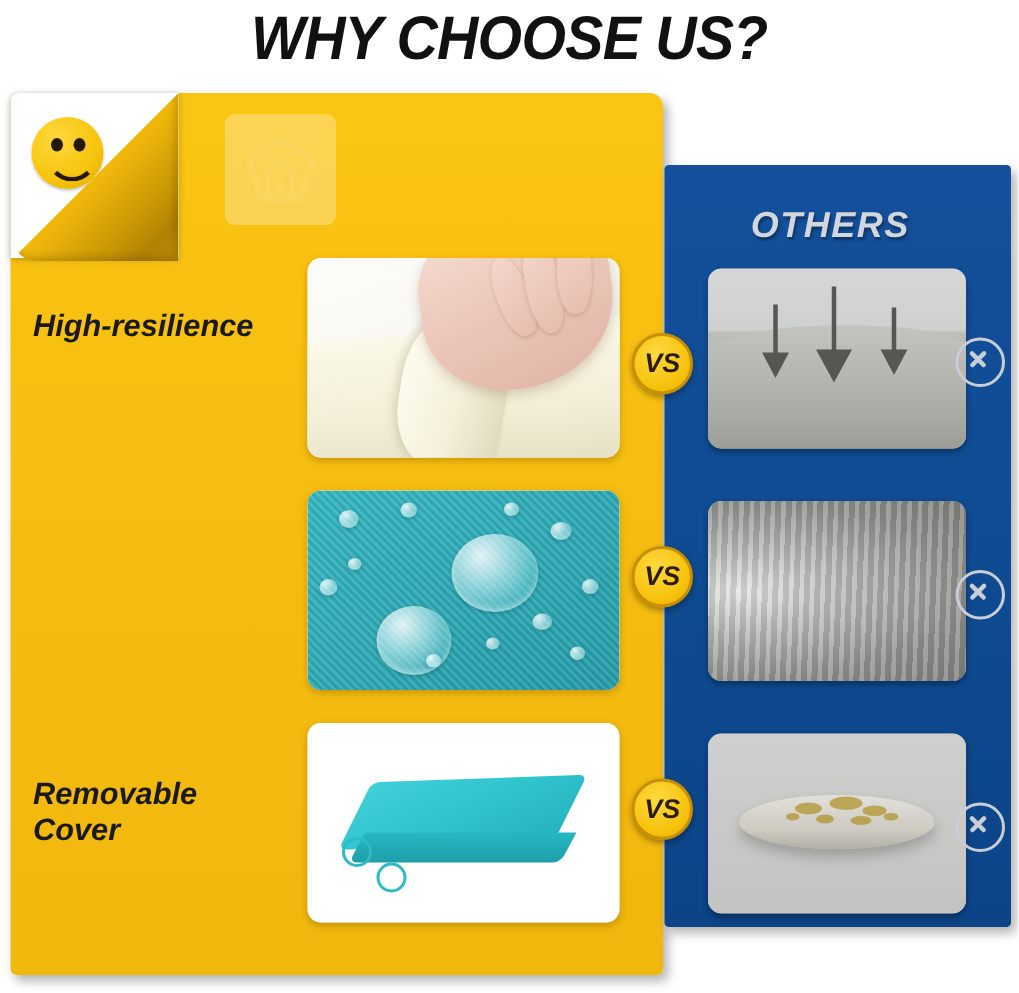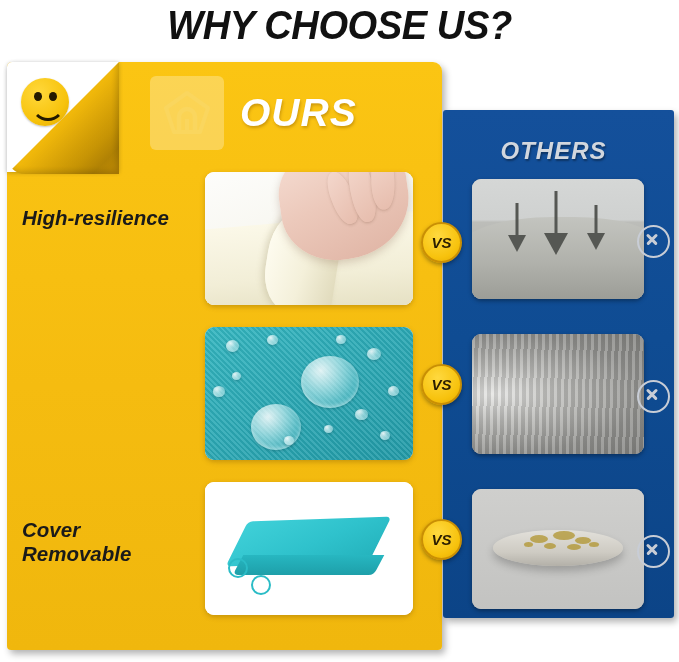--- a/index.html
+++ b/index.html
@@ -104,21 +104,21 @@
     box-shadow:0 2px 4px rgba(0,0,0,.35);
     background:#b9b9b9;
   }
 
   
   .vs{
     position:absolute;width:37px;height:37px;border-radius:50%;
     background:radial-gradient(circle at 40% 32%,#FFD93F 0%,#F7C20D 65%,#E2A800 100%);
     border:2px solid #C98F04;
     display:flex;align-items:center;justify-content:center;
-    font-size:15px;font-weight:bold;font-style:italic;color:#2a1d00;
+    font-size:18px;font-weight:bold;font-style:italic;color:#2a1d00;
     box-shadow:0 2px 4px rgba(0,0,0,.35);z-index:6;
   }
   
   .xmark{
     position:absolute;width:29px;height:29px;border-radius:50%;
     border:2.4px solid #C8CDD6;z-index:6;
   }
   .xmark::before,.xmark::after{
     content:"";position:absolute;left:5.5px;top:11px;width:14px;height:2.6px;
     background:#C8CDD6;border-radius:2px;
@@ -222,22 +222,22 @@
 <div class="title">WHY CHOOSE US?</div>
 
 <div class="ours-panel"></div>
 
 <div class="feat-label" style="top:206px">
   <div>High-resilience</div>
 </div>
 <div class="feat-label" style="top:365px">
 </div>
 <div class="feat-label" style="top:518px">
+  <div>Removable</div>
   <div>Cover</div>
-  <div>Removable</div>
 </div>
 
 <div class="ours-img" style="top:172px">
   <div class="img-inner">
     <div class="foam-bg"></div>
     <div class="foam-slab"></div>
     <div class="foam-fold"></div>
     <div class="hand">
       <div class="finger f1"></div>
         <div class="finger f2"></div>
@@ -276,21 +276,20 @@
 </div>
 
 <div class="ours-head">
   <div class="logo-box">
     <svg width="52" height="52" viewBox="0 0 52 52" aria-hidden="true">
       <polygon points="26,6 47,21 39,45 13,45 5,21" fill="none" stroke="#FAD65E" stroke-width="4" stroke-linejoin="round"></polygon>
       <path d="M18 45 L18 30 A8 8 0 0 1 34 30 L34 45" fill="none" stroke="#FAD65E" stroke-width="4.5" stroke-linejoin="round"></path>
       <path d="M26 45 L26 32" fill="none" stroke="#FAD65E" stroke-width="4"></path>
     </svg>
   </div>
-  <div class="ours-label">OURS</div>
 </div>
 
 <div class="curl-sheet">
   <div class="smiley">
     <div class="eye l"></div>
       <div class="eye r"></div>
       <div class="mouth"></div>
   </div>
 </div>
 <div class="curl-flap"></div>

